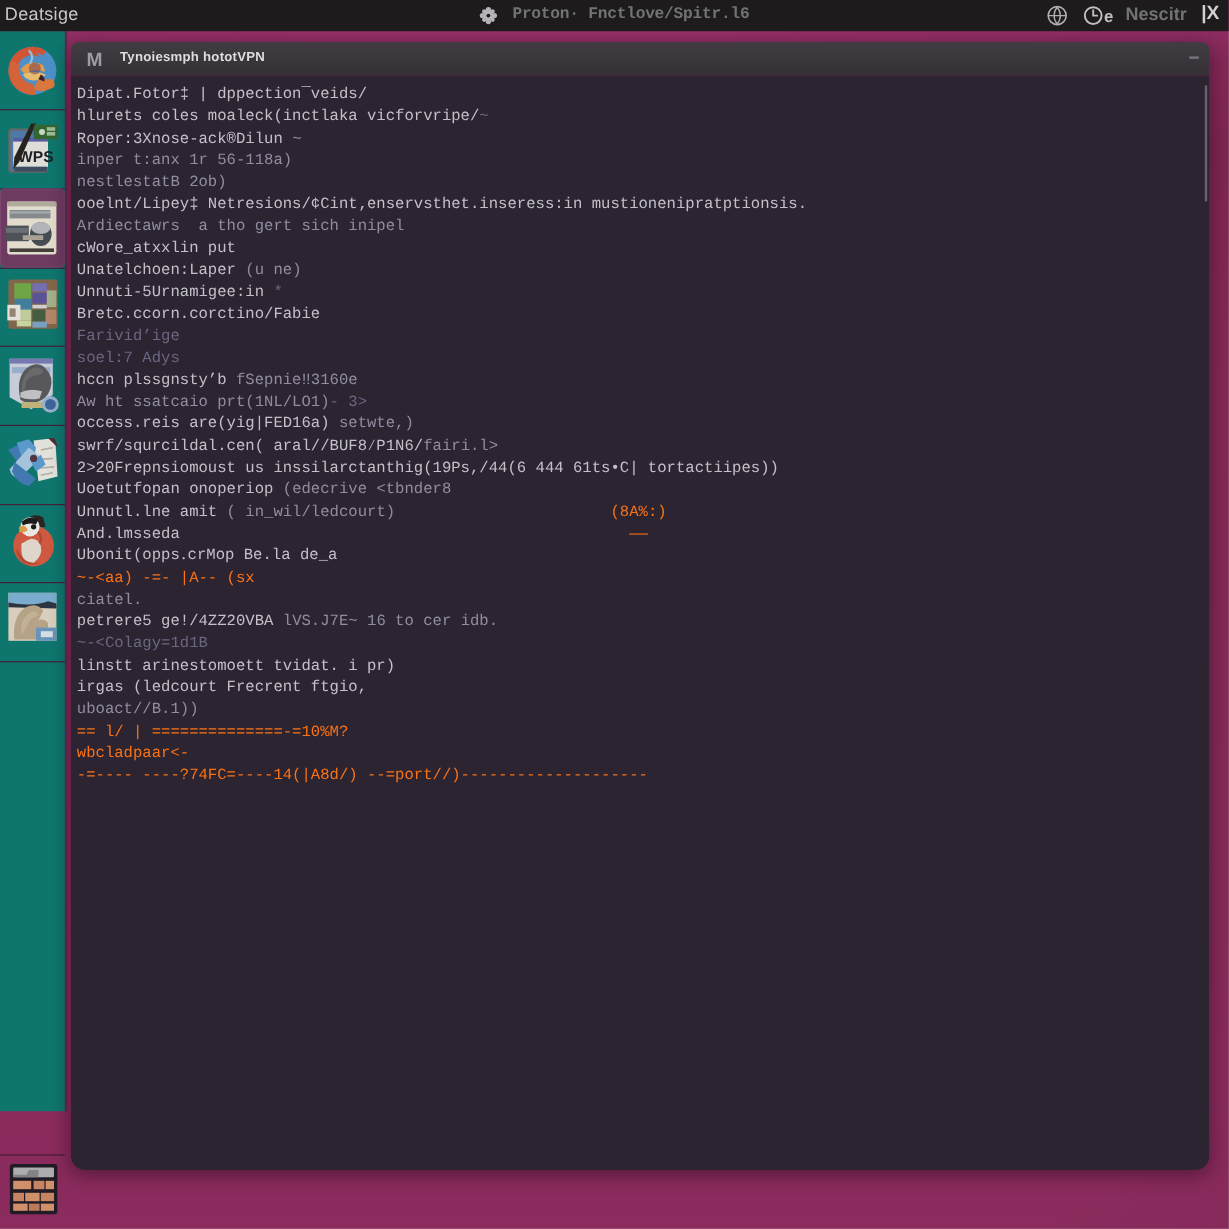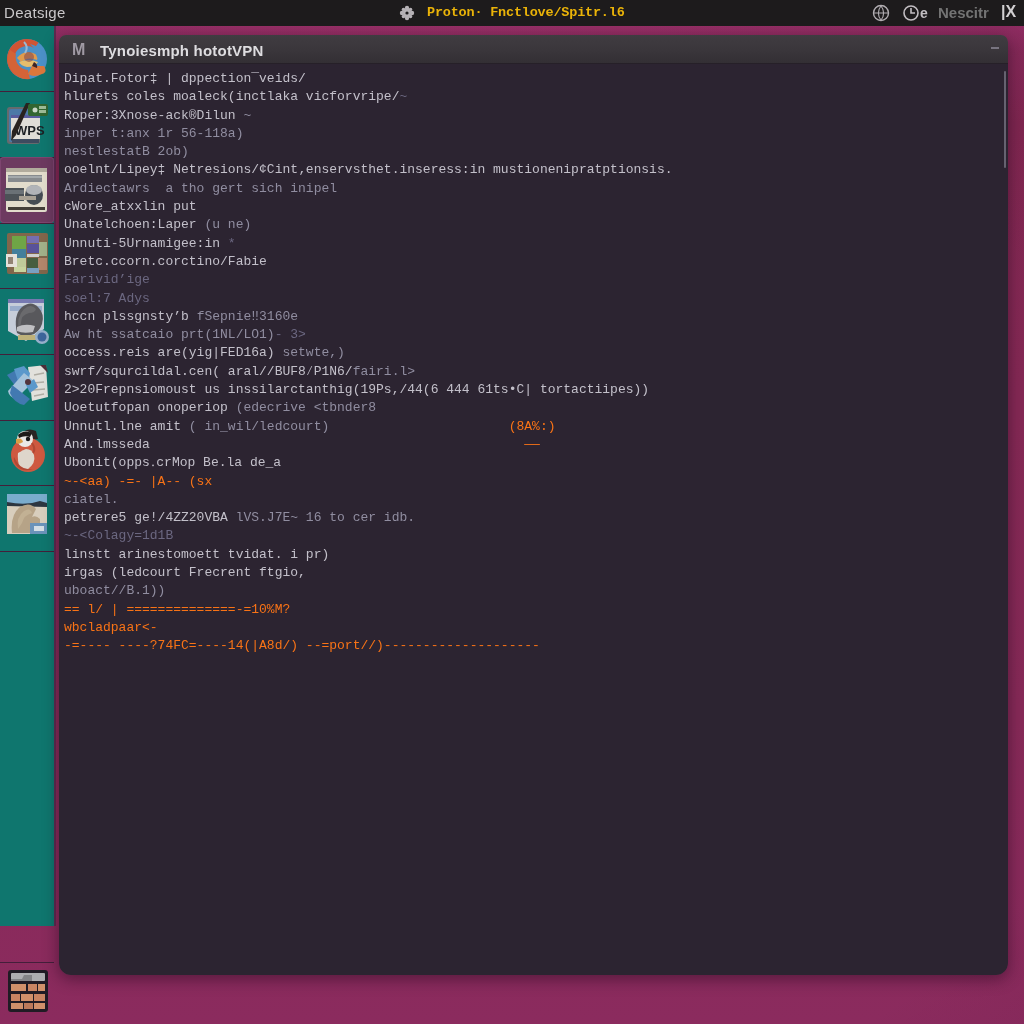--- a/index.html
+++ b/index.html
@@ -3,29 +3,29 @@
 <meta charset="utf-8">
 <style>
   html,body{margin:0;padding:0;width:1024px;height:1024px;overflow:hidden;}
   body{
     font-family:"Liberation Sans",sans-serif;
     background:radial-gradient(135% 100% at 42% 58%, rgba(0,0,0,0) 52%, rgba(42,8,34,.28) 100%),linear-gradient(180deg,#9b3066 0%,#a23370 1%,#8d2c5d 5%,#842853 12%,#852955 40%,#872a58 70%,#8b2b5e 100%);
     position:relative;
   }
   .topbar{position:absolute;left:0;top:0;width:1024px;height:26px;background:#1d1b1c;color:#c9c7c9;}
   .tb-left{position:absolute;left:4px;top:4px;font-size:15px;font-weight:normal;letter-spacing:.3px;}
-  .tb-center{position:absolute;left:427px;top:5px;font-size:13.5px;font-weight:bold;font-family:"Liberation Mono",monospace;color:#eab308;letter-spacing:-.2px;}
+  .tb-center{position:absolute;left:427px;top:5px;font-size:13.5px;font-weight:bold;font-family:"Liberation Mono",monospace;color:#737373;letter-spacing:-.2px;}
   .dock svg{filter:blur(.4px) saturate(.88) brightness(.96);}
   .dock{position:absolute;left:0;top:26px;width:54px;height:900px;background:#0f766e;border-right:2px solid #5e2b50;}
   .tile{position:absolute;left:0;width:54px;height:66px;}
   .tile.sel{background:#6d3a60;border-radius:4px;box-shadow:inset 0 0 0 1px #7e4570;}
   .sep{position:absolute;left:0;width:54px;height:1px;background:#441f3a;}
   .win{position:absolute;left:59px;top:35px;width:949px;height:940px;border-radius:7px 7px 12px 12px;overflow:hidden;box-shadow:0 4px 16px rgba(20,5,20,.45);}
   .titlebar{position:absolute;left:0;top:0;width:100%;height:28px;background:linear-gradient(180deg,#403c41 0%,#3a363b 55%,#332f34 100%);border-bottom:1px solid #262028;}
-  .t-title{position:absolute;left:41px;top:7px;font-size:15px;color:#dedde0;font-weight:bold;letter-spacing:.2px;}
+  .t-title{position:absolute;left:41px;top:7px;font-size:11px;color:#dedde0;font-weight:bold;letter-spacing:.2px;}
   .t-icon{position:absolute;left:13px;top:5px;width:18px;height:18px;}
   .t-dash{position:absolute;right:9px;top:12px;width:8px;height:2px;background:#787480;}
   .term{position:absolute;left:0;top:29px;width:100%;height:911px;background:#2c2431;}
   .term pre{margin:0;padding:6px 0 0 5px;font-family:"Liberation Mono",monospace;font-size:13px;line-height:18.3px;color:#c3c0ca;white-space:pre;}
   .m{color:#908da0;} .d{color:#6b6780;} .e{color:#f97316;}
   .thumb{position:absolute;right:2px;top:36px;width:2px;height:97px;background:#666270;border-radius:2px;}
 </style>
 </head>
 <body>
   <div class="dock" id="dock">

